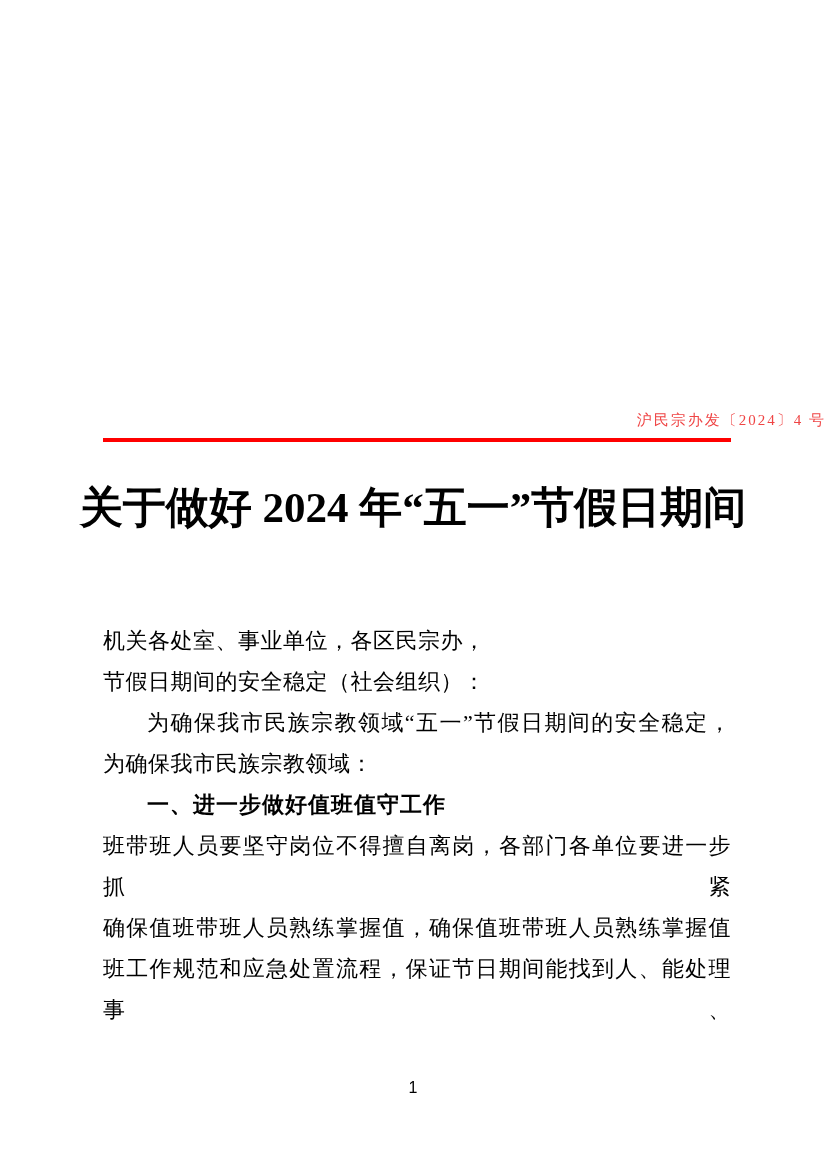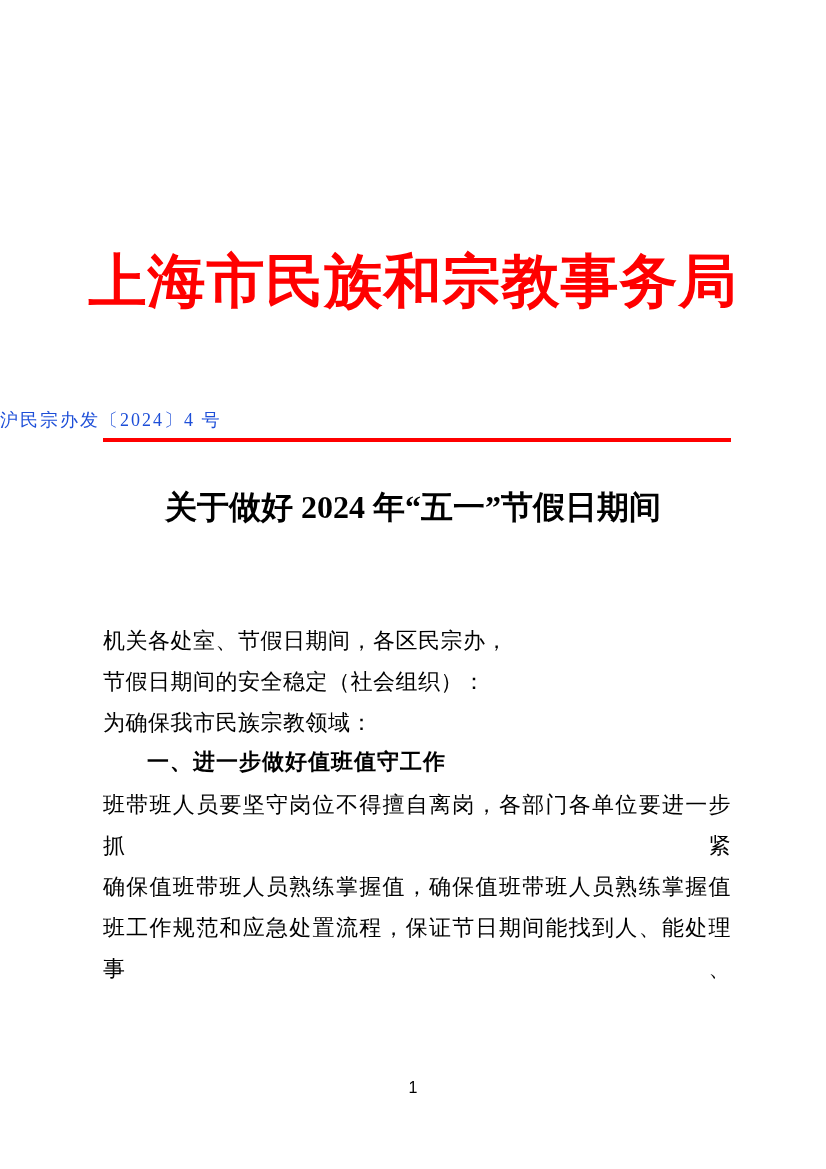--- a/index.html
+++ b/index.html
@@ -28,42 +28,42 @@
     line-height: 64px;
     color: #ff0000;
     letter-spacing: 1px;
     white-space: nowrap;
   }
   .docnum {
     position: absolute;
     top: 406px;
     left: 0;
     width: 100%;
-    text-align: left;
-    font-size: 18px;
+    text-align: right;
+    font-size: 15px;
     line-height: 28px;
     letter-spacing: 2px;
-    color: #1d4ed8;
+    color: #ef4444;
   }
   .divider {
     position: absolute;
     top: 438px;
     left: 103px;
     width: 628px;
     height: 4px;
     background: #ff0000;
   }
   .title {
     position: absolute;
     top: 486px;
     left: 0;
     width: 100%;
     text-align: center;
     font-weight: bold;
-    font-size: 32px;
+    font-size: 43px;
     line-height: 43px;
     color: #000000;
   }
   .body-text {
     position: absolute;
     top: 620px;
     left: 103px;
     width: 628px;
     font-size: 22px;
     line-height: 41px;
@@ -75,54 +75,54 @@
   }
   .line.indent {
     text-indent: 2em;
   }
   .line.stretch {
     text-align: justify;
     text-align-last: justify;
     text-justify: inter-character;
   }
   .line.hei {
-    font-family: Liberation Mono, monospace;
+    font-family: Liberation Sans, sans-serif;
     font-weight: bold;
     letter-spacing: 1px;
   }
   .pagenum {
     position: absolute;
     top: 1078px;
     left: 0;
     width: 100%;
     text-align: center;
     font-family: "Liberation Sans", sans-serif;
     font-size: 16px;
     line-height: 20px;
     color: #000000;
   }
 </style>
 </head>
 <body>
 
 <div class="page">
 
-  <div class="agency">上海市民族和宗教事务局</div>
 
   <div class="docnum">沪民宗办发〔2024〕4 号</div>
 
   <div class="divider"></div>
 
   <div class="title">
     <div>关于做好 2024 年“五一”节假日期间</div>
   </div>
 
   <div class="body-text">
-    <div class="line">机关各处室、节假日期间，各区民宗办，</div>
+    <div class="line">机关各处室、事业单位，各区民宗办，</div>
     <div class="line">节假日期间的安全稳定（社会组织）：</div>
+    <div class="line indent stretch">为确保我市民族宗教领域“五一”节假日期间的安全稳定，</div>
     <div class="line">为确保我市民族宗教领域：</div>
     <div class="line indent hei">一、进一步做好值班值守工作</div>
     <div class="line stretch">班带班人员要坚守岗位不得擅自离岗，各部门各单位要进一步抓紧</div>
     <div class="line stretch">确保值班带班人员熟练掌握值，确保值班带班人员熟练掌握值</div>
     <div class="line stretch">班工作规范和应急处置流程，保证节日期间能找到人、能处理事、</div>
   </div>
 
   <div class="pagenum">1</div>
 
 </div>

